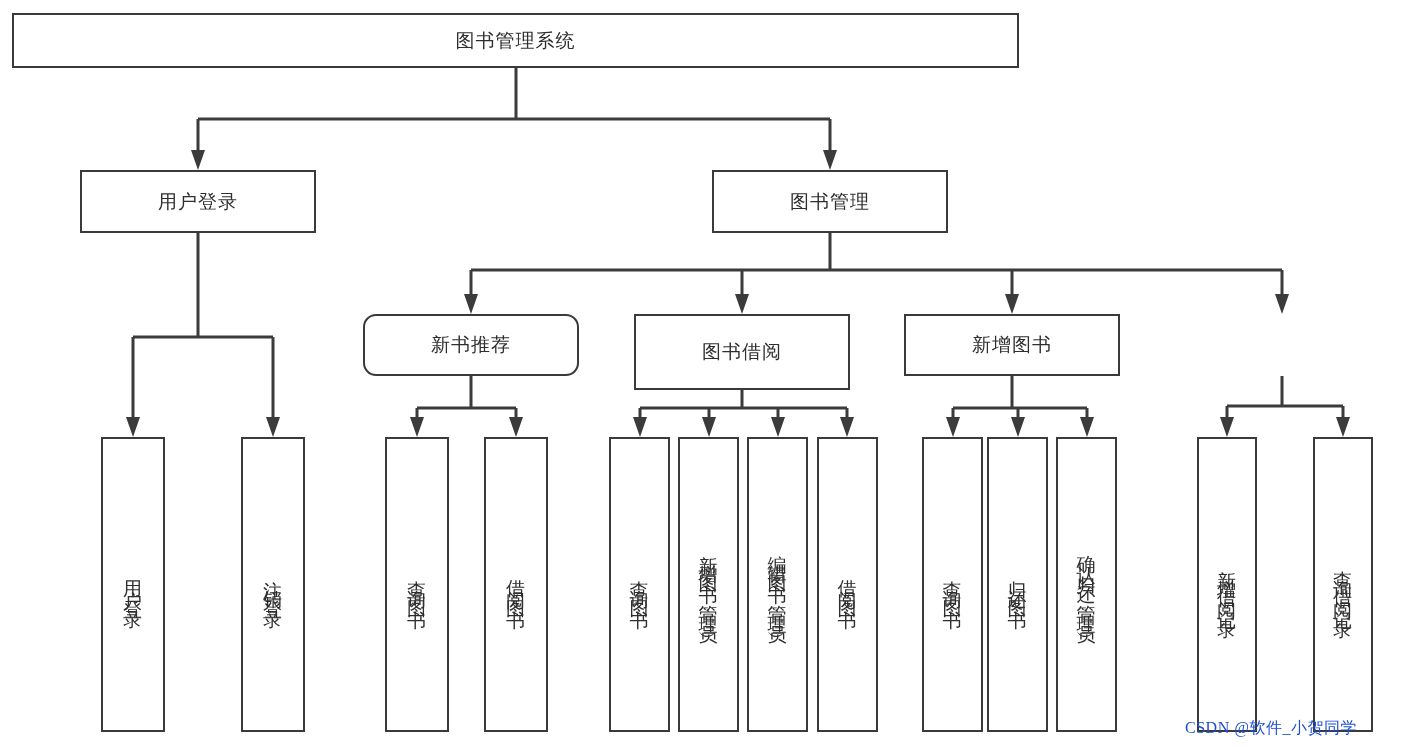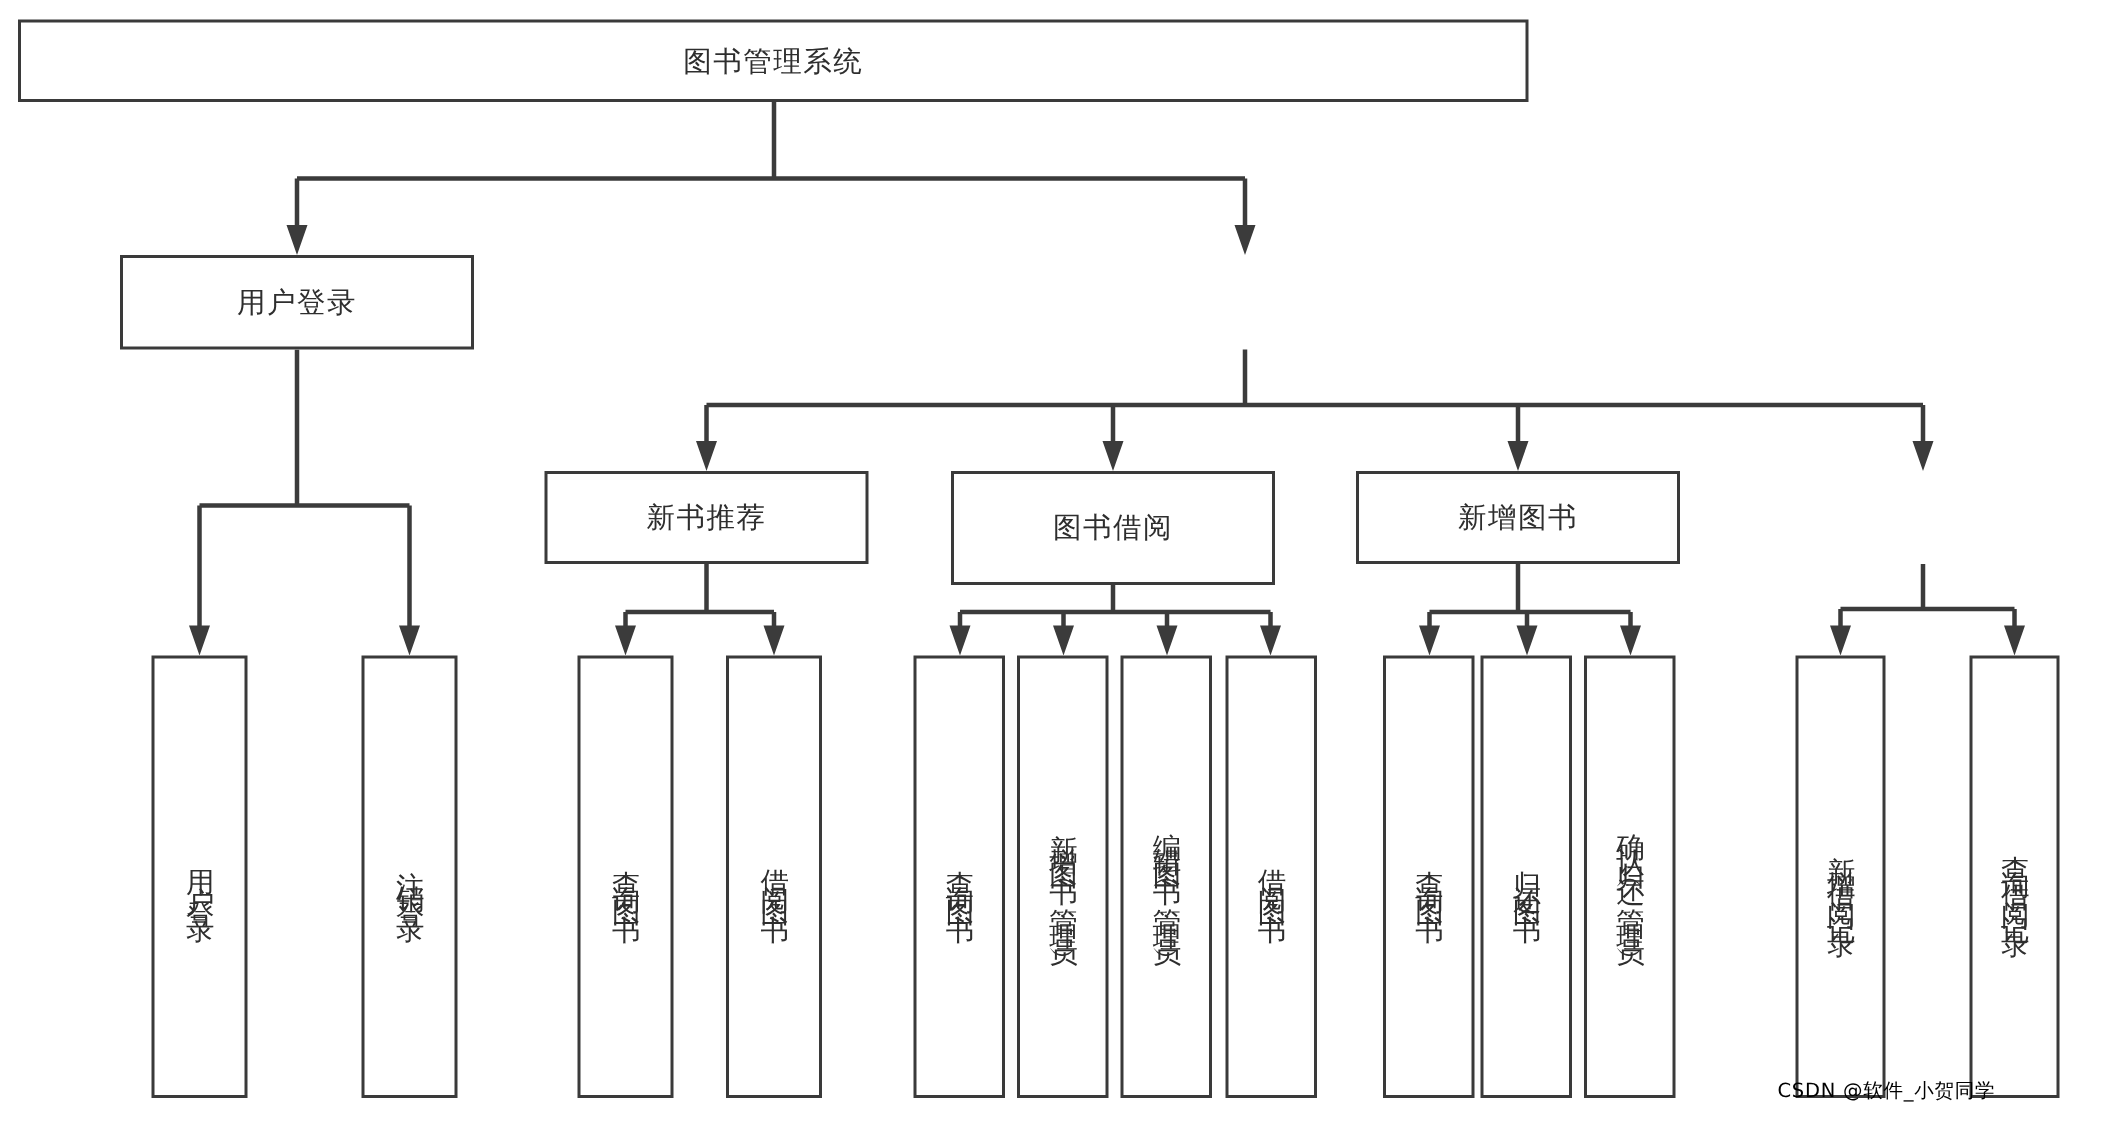--- a/index.html
+++ b/index.html
@@ -35,25 +35,26 @@
   .connectors{
     position:absolute;
     left:0;top:0;
     z-index:1;
     pointer-events:none;
   }
   .watermark{
     position:absolute;
     left:1185px;
     top:718px;
-    font-size:13px;
+    font-size:16px;
     letter-spacing:0.5px;
-    color:#000000;
+    color:#1d4ed8;
     z-index:6;
     white-space:nowrap;
+    font-family:Liberation Serif, serif;
   }
 </style>
 </head>
 <body>
 
 <div class="stage">
 
   <svg class="connectors" width="1405" height="747" viewBox="0 0 1405 747">
 
     <path d="M516,68 V119 M198,119 H830 M198,119 V152 M830,119 V152" fill="none" stroke="#3b3b3b" stroke-width="3"></path>
@@ -87,22 +88,23 @@
              M946,417 L960,417 L953,437 Z
              M1011,417 L1025,417 L1018,437 Z
              M1080,417 L1094,417 L1087,437 Z
              M1220,417 L1234,417 L1227,437 Z
              M1336,417 L1350,417 L1343,437 Z"></path>
   </svg>
 
   <div class="node" style="left:12px;top:13px;width:1007px;height:55px;">图书管理系统</div>
 
   <div class="node" style="left:80px;top:170px;width:236px;height:63px;">用户登录</div>
+  <div class="node" style="left:712px;top:170px;width:236px;height:63px;">图书管理</div>
 
-  <div class="node" style="left:363px;top:314px;width:216px;height:62px;">新书推荐</div>
+  <div class="node" style="left:363px;top:314px;width:216px;height:62px;border-radius:13px;">新书推荐</div>
   <div class="node" style="left:634px;top:314px;width:216px;height:76px;">图书借阅</div>
   <div class="node" style="left:904px;top:314px;width:216px;height:62px;">新增图书</div>
 
   <div class="node leaf" style="left:101px;top:437px;width:64px;height:295px;">用户登录</div>
   <div class="node leaf" style="left:241px;top:437px;width:64px;height:295px;">注销登录</div>
 
   <div class="node leaf" style="left:385px;top:437px;width:64px;height:295px;">查询图书</div>
   <div class="node leaf" style="left:484px;top:437px;width:64px;height:295px;">借阅图书</div>
 
   <div class="node leaf" style="left:609px;top:437px;width:61px;height:295px;">查询图书</div>

